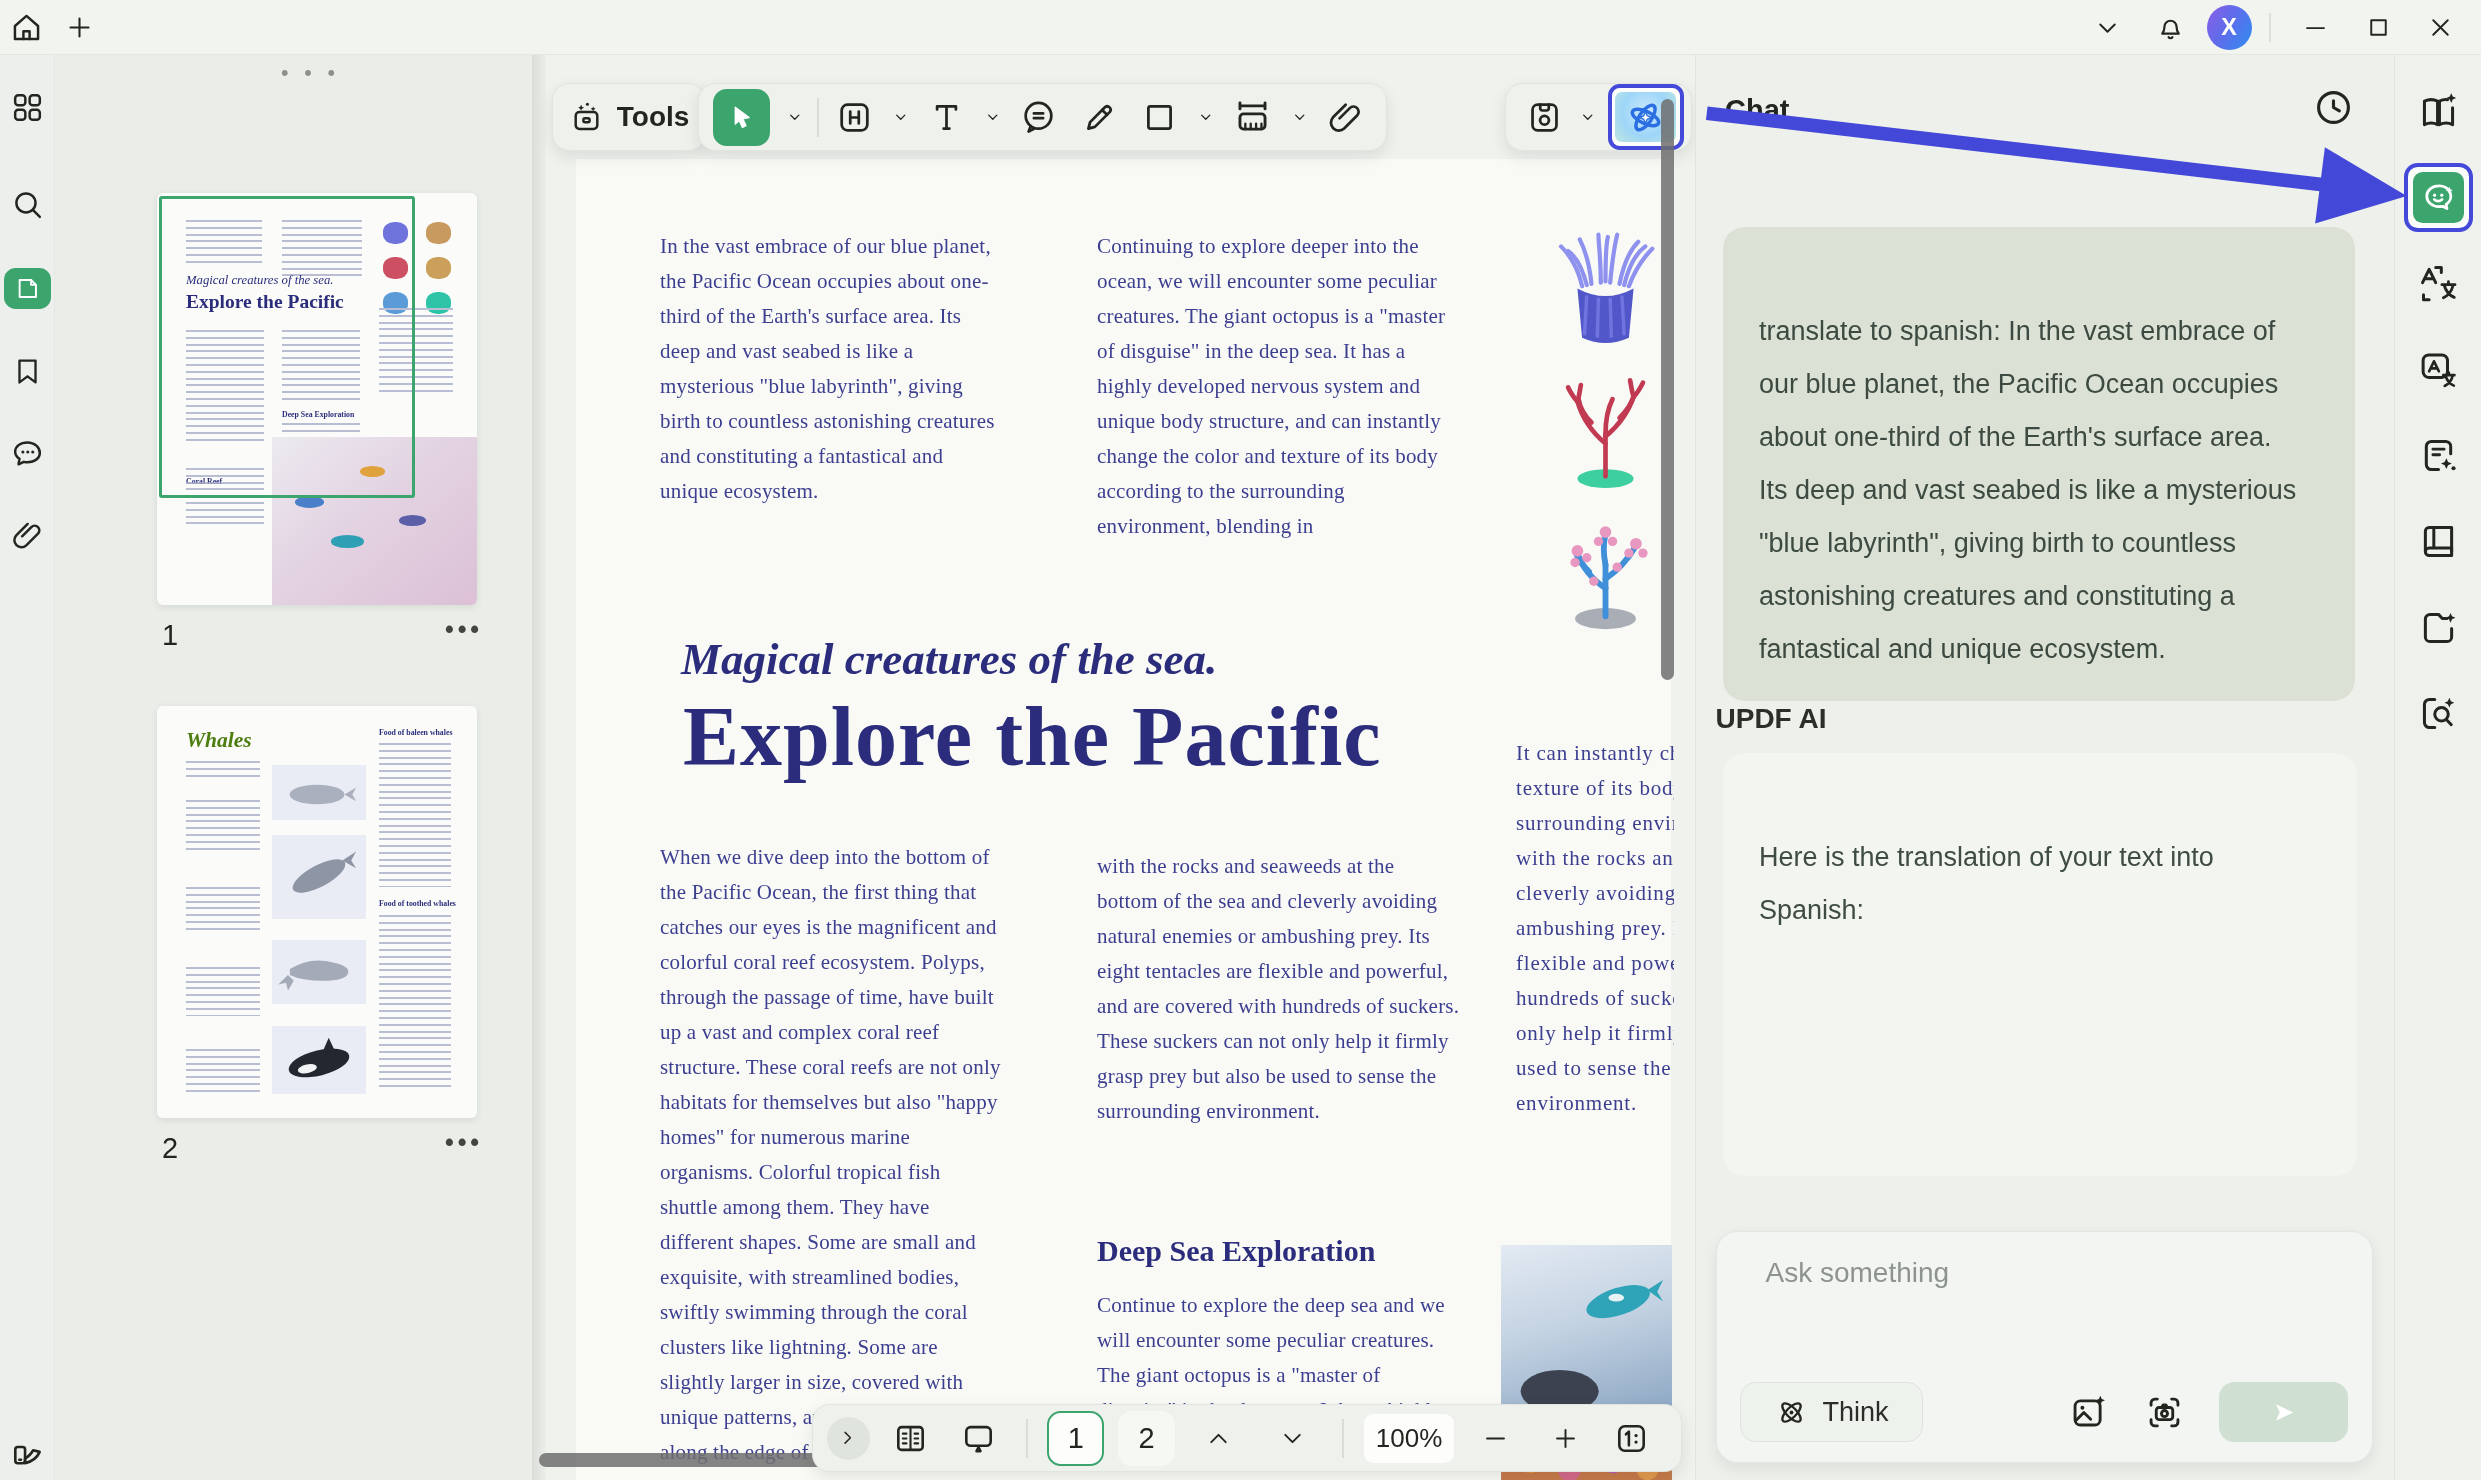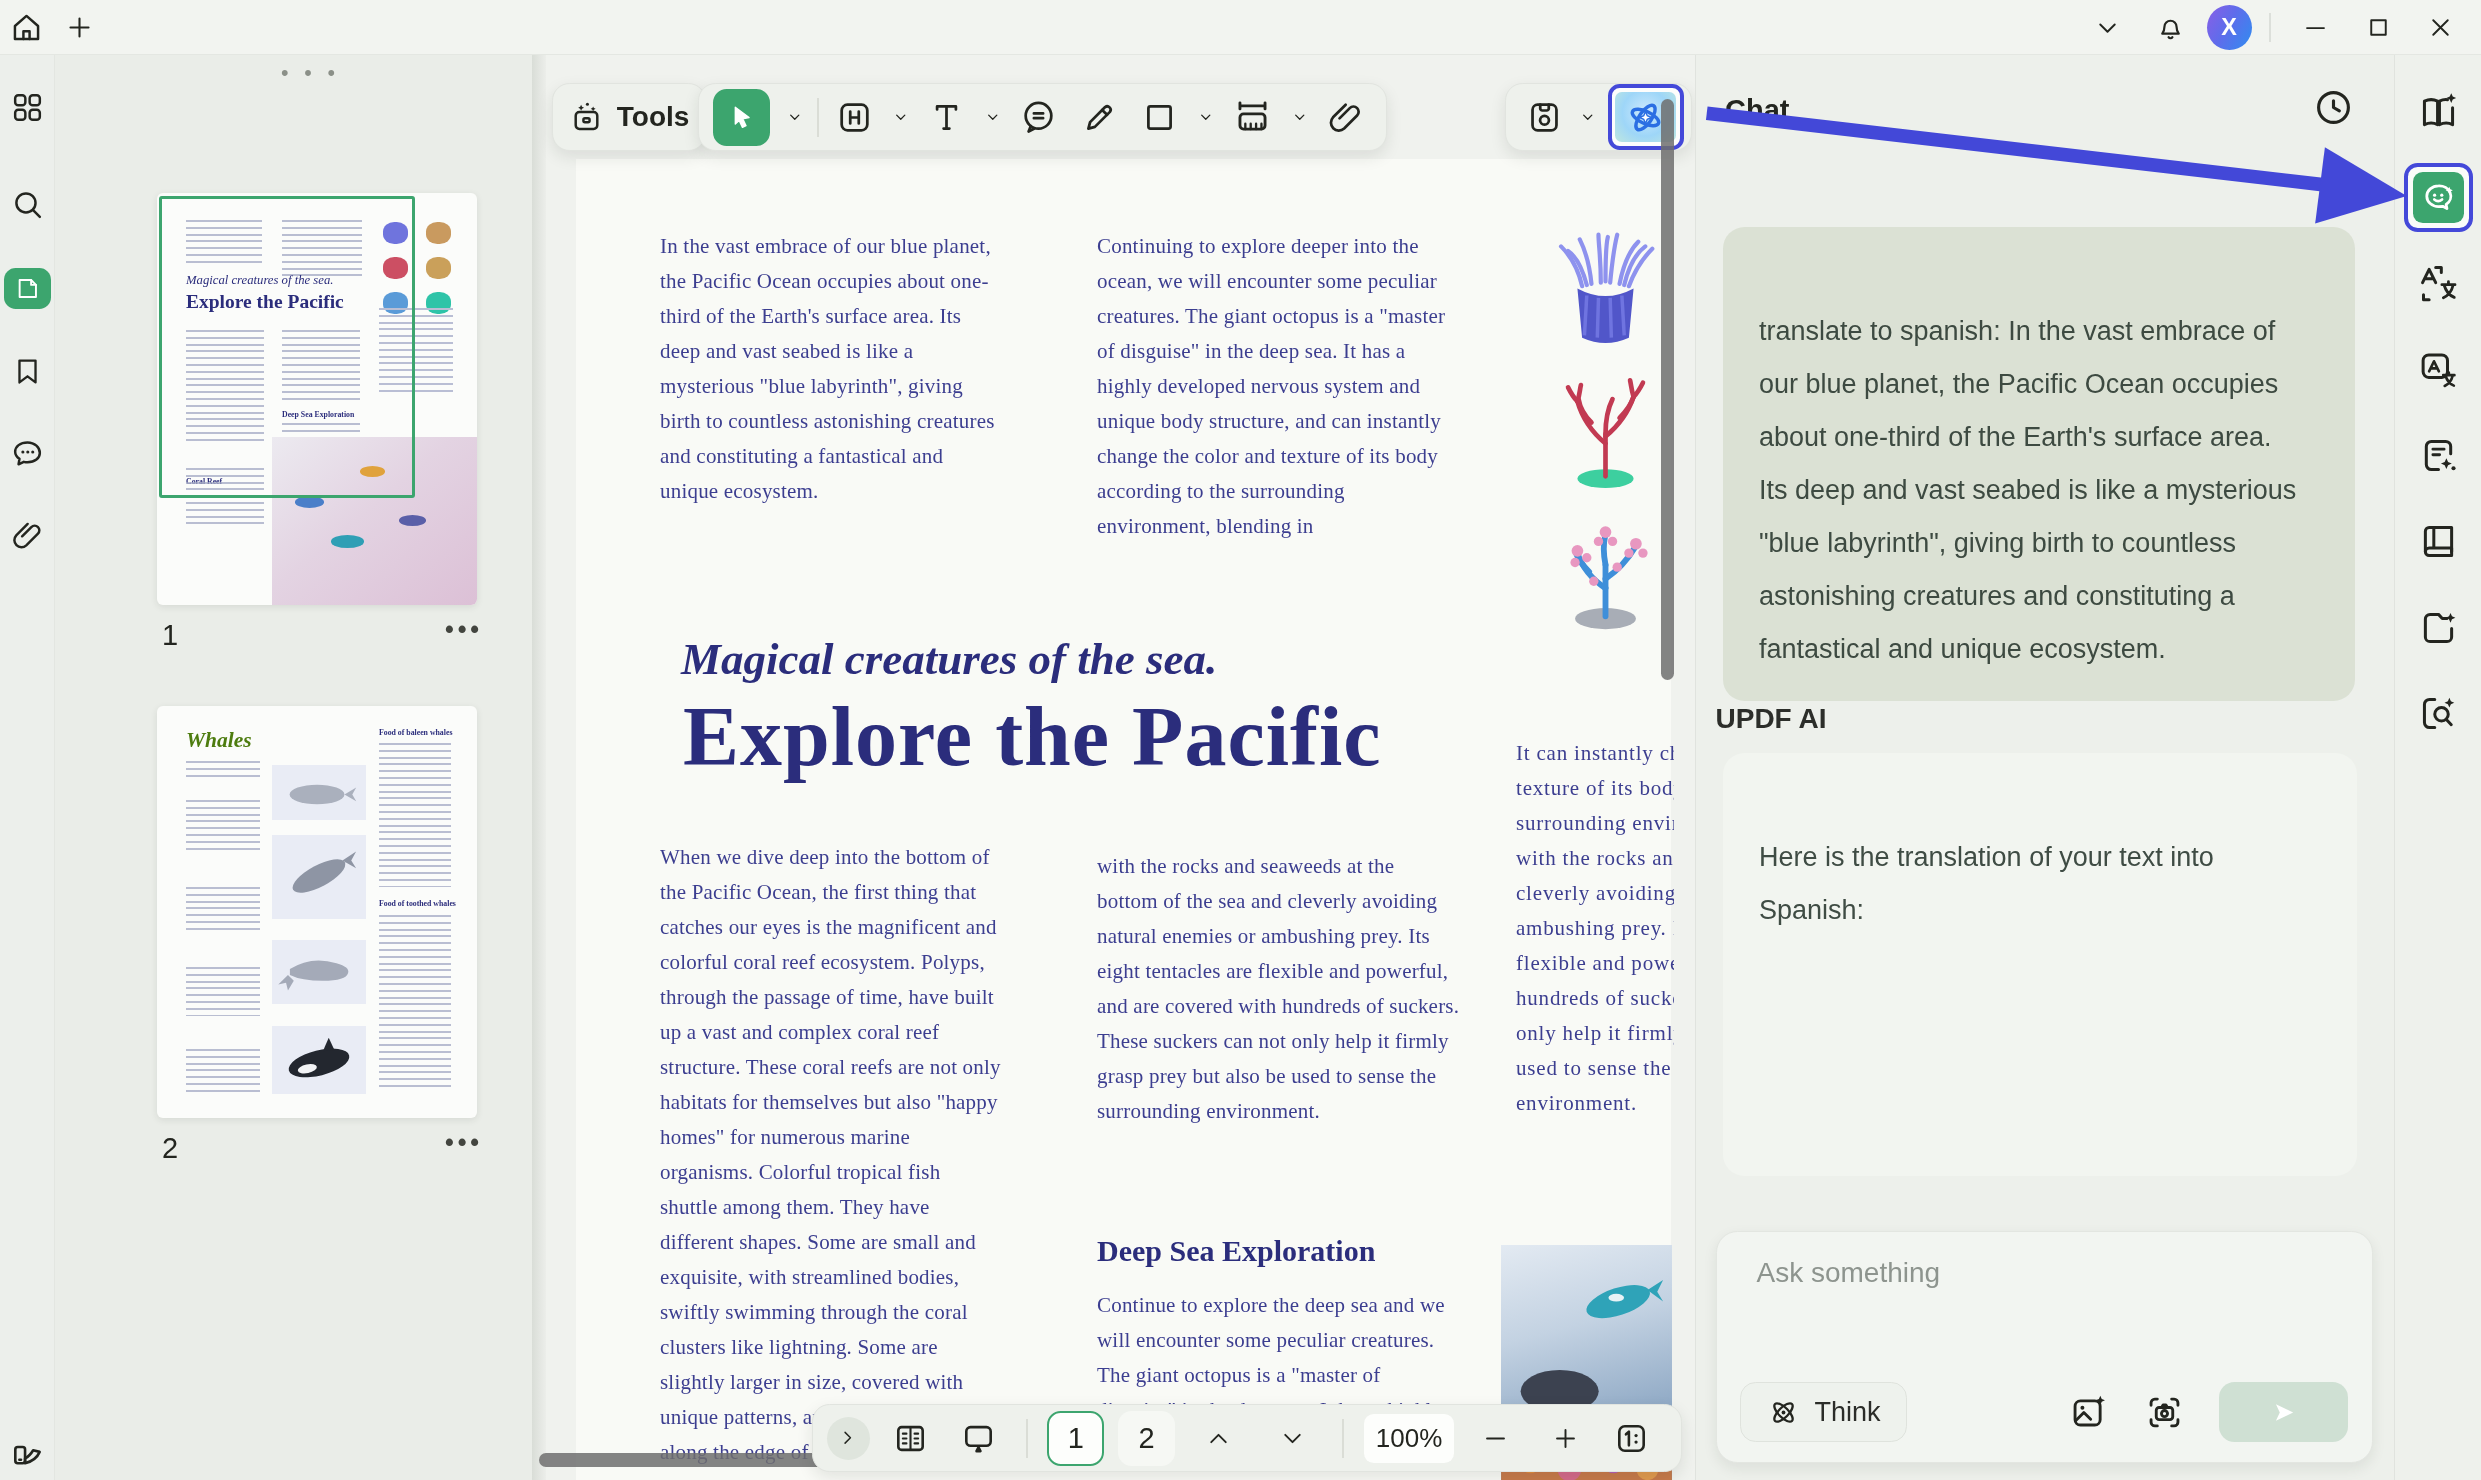--- a/index.html
+++ b/index.html
@@ -53,21 +53,21 @@
   .sbar { background:#6f6f6f; border-radius:7.8px; opacity:.85; }
   
   #chat-panel { left:1695px; top:55px; width:699px; height:1426px; background:#edf0eb; border-left:1px solid #e0e3de; }
   #chat-title { font-size:29px; font-weight:bold; color:#23251f; }
   .bubble { border-radius:21.5px; font-size:27px; line-height:53px; color:#3d4a41; padding:25px 36px; white-space:pre-line; }
   #user-bubble { background:#dbe1d4; }
   #ai-bubble { background:#f2f5f0; color:#3f4c44; overflow:hidden; }
   #ai-name { font-size:28px; font-weight:bold; color:#2c2e2a; }
   #chat-input-card { background:#f2f5f1; border:1px solid #e3e6e1; border-radius:21.5px; box-shadow:0 5.9px 13.7px rgba(30,40,30,.08); }
   #chat-placeholder { font-size:28px; color:#8d948e; }
-  #think-btn { height:60px; border:1.5px solid #dfe3dd; border-radius:15.6px; background:#eef2ed; display:flex; align-items:center; gap:13.7px; padding:0 25px; font-size:27px; color:#2b2d29; }
+  #think-btn { height:60px; border:1.5px solid #dfe3dd; border-radius:15.6px; background:#eef2ed; display:flex; align-items:center; gap:13.7px; padding:0 33px; font-size:27px; color:#2b2d29; }
   #send-btn { width:129px; height:60px; border-radius:15.6px; background:#cfe0d3; display:flex; align-items:center; justify-content:center; }
   
   #right-rail { left:2394px; top:55px; width:87px; height:1426px; background:#eef1ec; border-left:1px solid #e0e3de; }
   .rrail-btn { width:87px; height:86px; display:flex; align-items:center; justify-content:center; }
   #rr-ai { border:4.9px solid #4449d9; border-radius:13.7px; background:#fafcf9; padding:4.9px; }
   #rr-ai .inner { width:51px; height:51px; border-radius:9.8px; background:#3ca56e; display:flex; align-items:center; justify-content:center; }
   #arrow-overlay { left:1658px; top:78px; width:780px; height:166px; pointer-events:none; z-index:60; }
   .whale-box { position:absolute; left:115px; width:94px; background:#e9ecf5; }
   .micro-h { font-size:7.8px; font-weight:bold; color:#2b2d7c; font-family:"Liberation Serif",serif; }
 </style>
@@ -546,21 +546,21 @@
   </div>
 
   <div class="abs" id="ai-name" style="left:19.5px; top:648px;">UPDF AI</div>
 
   <div class="abs bubble" id="ai-bubble" style="left:27px; top:698px; width:634px; height:423px;">
     <span>Here is the translation of your text into
 Spanish:</span>
   </div>
 
   <div class="abs" id="chat-input-card" style="left:19.5px; top:1176px; width:657px; height:232px;">
-    <div class="abs" id="chat-placeholder" style="left:40px; top:25px;">Ask something</div>
+    <div class="abs" id="chat-placeholder" style="left:49px; top:25px;">Ask something</div>
     <div class="abs" style="left:23.4px; top:150px; right:23.4px; display:flex; align-items:center;">
       <div id="think-btn">
         <svg class="ic" width="35" height="35" viewBox="0 0 24 24">
           <ellipse cx="12" cy="12" rx="8.2" ry="3.4" transform="rotate(45 12 12)"></ellipse>
           <ellipse cx="12" cy="12" rx="8.2" ry="3.4" transform="rotate(-45 12 12)"></ellipse>
           <circle class="spark" cx="12" cy="12" r="1.3"></circle>
         </svg>
         <span>Think</span>
       </div>
       <div style="margin-left:auto; display:flex; align-items:center; gap:33px;">

